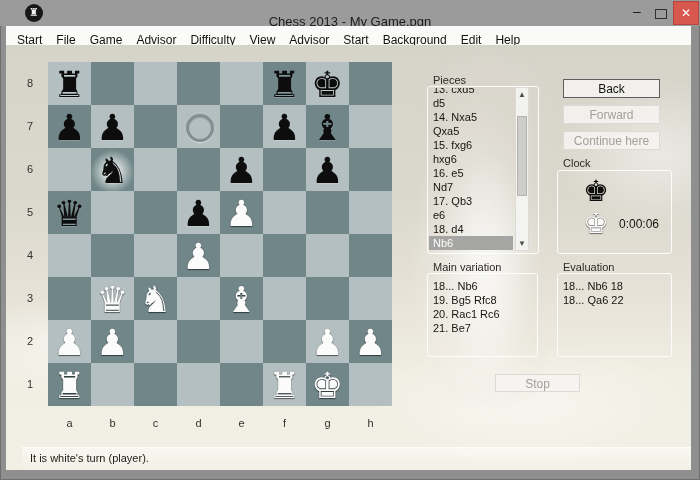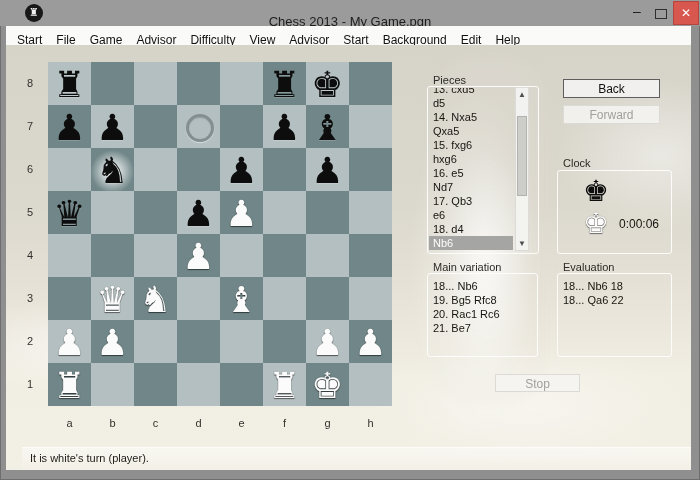--- a/index.html
+++ b/index.html
@@ -267,20 +267,21 @@
         </div>
     </div>
     <div class="scrollbar">
       <div class="scroll-btn up">▲</div>
       <div class="scroll-thumb"></div>
       <div class="scroll-btn down">▼</div>
     </div>
 
     <div class="push-btn disabled" style="left:557px;top:60px;">Forward</div>
     <div class="push-btn enabled" style="left:557px;top:34px;">Back</div>
+    <div class="push-btn disabled" style="left:557px;top:86px;">Continue here</div>
 
     <div class="group" style="left:551px;top:125px;width:113px;height:82px;"></div>
     <div class="group-label" style="left:557px;top:112px;">Clock</div>
     <div class="clock-piece black" style="left:570px;top:131px;">♚</div>
     <div class="clock-piece white" style="left:570px;top:163px;">♚</div>
     <div class="clock-time" style="left:613px;top:172px;">0:00:06</div>
 
     <div class="group" style="left:421px;top:228px;width:109px;height:82px;"></div>
     <div class="group-label" style="left:427px;top:216px;">Main variation</div>
     <div class="var-list" style="left:421px;top:234px;width:105px;">

